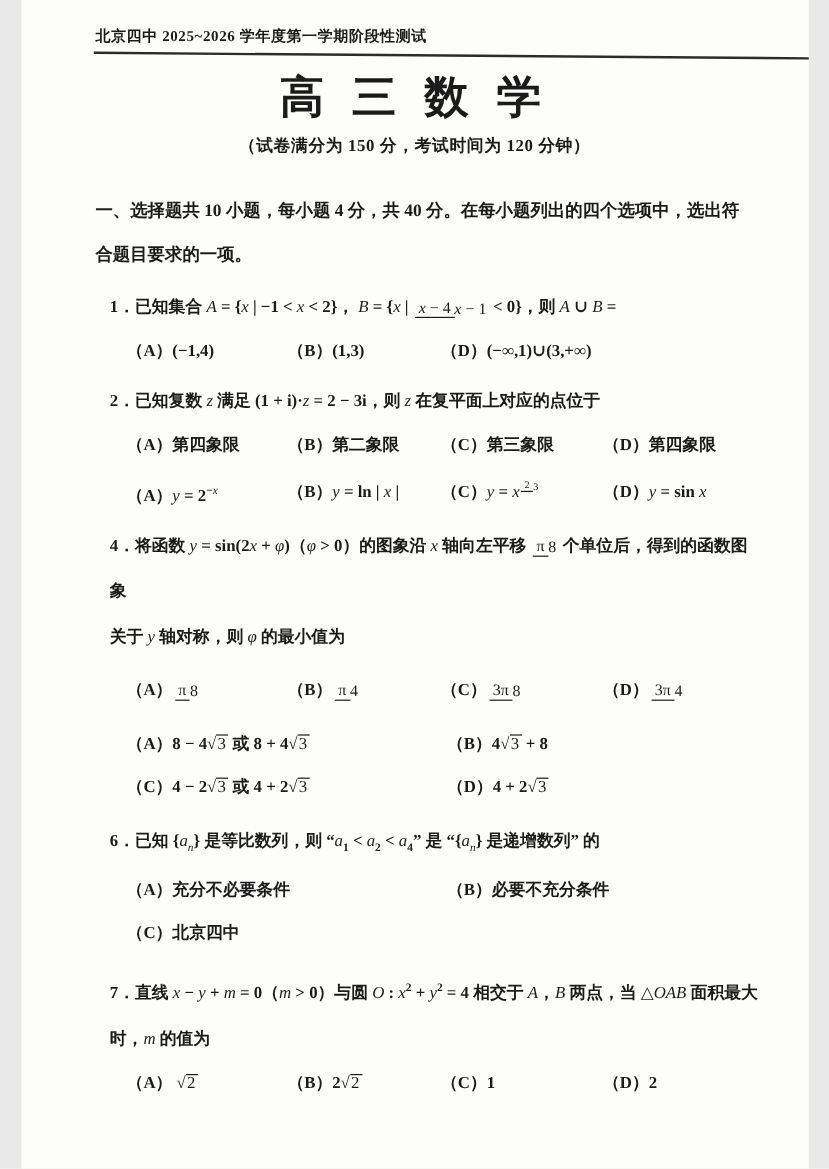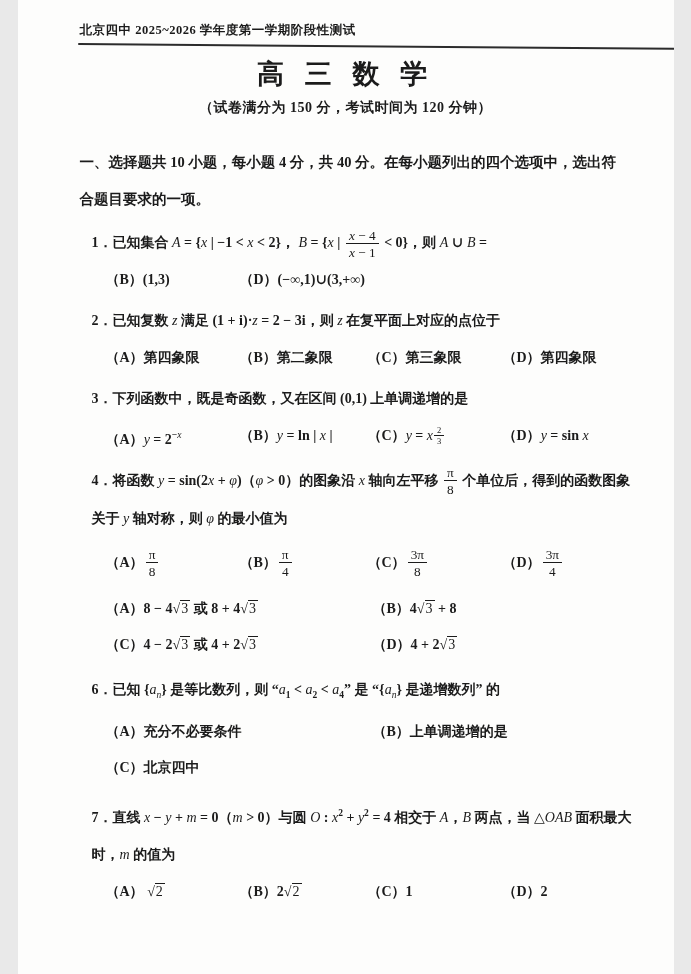--- a/index.html
+++ b/index.html
@@ -27,21 +27,21 @@
     left:60px;top:43px;
     width:629px;height:2px;
     background:#2c2c2c;
     transform:rotate(0.45deg);
     transform-origin:left center;
     border-radius:1px;
   }
   .page-title{
     margin-top:17px;
     text-align:center;
-    font-size:27px;
+    font-size:37px;
     font-weight:700;
     letter-spacing:7px;
   }
   .page-subtitle{
     margin-top:7px;
     text-align:center;
     font-size:14px;
     font-weight:700;
     letter-spacing:0.5px;
   }
@@ -76,21 +76,20 @@
     font-size:14px;
     font-weight:700;
     line-height:33px;
     white-space:nowrap;
   }
   
   sup{font-size:0.68em;}
   sub{font-size:0.68em;}
   .frac{
     display:inline-flex;
-    flex-direction:column;
     vertical-align:middle;
     text-align:center;
     line-height:1.15;
     margin:0 2px;
     font-size:0.95em;
     font-weight:400;
   }
   .frac .num{border-bottom:1.3px solid #1b1b1b;padding:0 3px;display:block;}
   .frac .den{padding-top:1px;display:block;}
   .frac.expfrac{
@@ -114,37 +113,37 @@
   <div class="page-subtitle">（试卷满分为 150 分，考试时间为 120 分钟）</div>
 
   <div class="section-intro">一、选择题共 10 小题，每小题 4 分，共 40 分。在每小题列出的四个选项中，选出符合题目要求的一项。</div>
 
   <div class="question">
     <div class="q-body">1．已知集合 <i>A</i> = {<i>x</i> | −1 &lt; <i>x</i> &lt; 2}， <i>B</i> = {<i>x</i> | <span class="frac">
           <span class="num"><i>x</i> − 4</span>
           <span class="den"><i>x</i> − 1</span>
         </span> &lt; 0}，则 <i>A</i> ∪ <i>B</i> =</div>
     <div class="opts row4">
+      <span class="opt">（A）(−1,4)</span>
       <span class="opt">（B）(1,3)</span>
       <span class="opt">（D）(−∞,1)∪(3,+∞)</span>
     </div>
   </div>
 
   <div class="question">
     <div class="q-body">2．已知复数 <i>z</i> 满足 (1 + i)·<i>z</i> = 2 − 3i，则 <i>z</i> 在复平面上对应的点位于</div>
     <div class="opts row4">
       <span class="opt">（A）第四象限</span>
       <span class="opt">（B）第二象限</span>
       <span class="opt">（C）第三象限</span>
       <span class="opt">（D）第四象限</span>
     </div>
   </div>
 
   <div class="question">
-    <div class="q-body">3．下列函数中，既是奇函数，又在区间 (0,1) 上单调递增的是</div>
     <div class="opts row4">
       <span class="opt">（A）<i>y</i> = 2<sup>−<i>x</i></sup></span>
       <span class="opt">（B）<i>y</i> = ln | <i>x</i> |</span>
       <span class="opt">（C）<i>y</i> = <i>x</i><span class="frac expfrac">
             <span class="num">2</span>
             <span class="den">3</span>
           </span></span>
       <span class="opt">（D）<i>y</i> = sin <i>x</i></span>
     </div>
   </div>
@@ -180,21 +179,21 @@
       <span class="opt">（B）4<span class="sqrt">√<span class="rad">3</span></span> + 8</span>
       <span class="opt">（C）4 − 2<span class="sqrt">√<span class="rad">3</span></span> 或 4 + 2<span class="sqrt">√<span class="rad">3</span></span></span>
       <span class="opt">（D）4 + 2<span class="sqrt">√<span class="rad">3</span></span></span>
     </div>
   </div>
 
   <div class="question" style="margin-top:10px;">
     <div class="q-body">6．已知 {<i>a</i><sub><i>n</i></sub>} 是等比数列，则 “<i>a</i><sub>1</sub> &lt; <i>a</i><sub>2</sub> &lt; <i>a</i><sub>4</sub>” 是 “{<i>a</i><sub><i>n</i></sub>} 是递增数列” 的</div>
     <div class="opts grid2">
       <span class="opt">（A）充分不必要条件</span>
-      <span class="opt">（B）上单调递增的是</span>
+      <span class="opt">（B）必要不充分条件</span>
       <span class="opt">（C）北京四中</span>
     </div>
   </div>
 
   <div class="question" style="margin-top:10px;">
     <div class="q-body">7．直线 <i>x</i> − <i>y</i> + <i>m</i> = 0（<i>m</i> &gt; 0）与圆 <i>O</i> : <i>x</i><sup>2</sup> + <i>y</i><sup>2</sup> = 4 相交于 <i>A</i>，<i>B</i> 两点，当 △<i>OAB</i> 面积最大<br>时，<i>m</i> 的值为</div>
     <div class="opts row4">
       <span class="opt">（A） <span class="sqrt">√<span class="rad">2</span></span></span>
       <span class="opt">（B）2<span class="sqrt">√<span class="rad">2</span></span></span>
       <span class="opt">（C）1</span>

